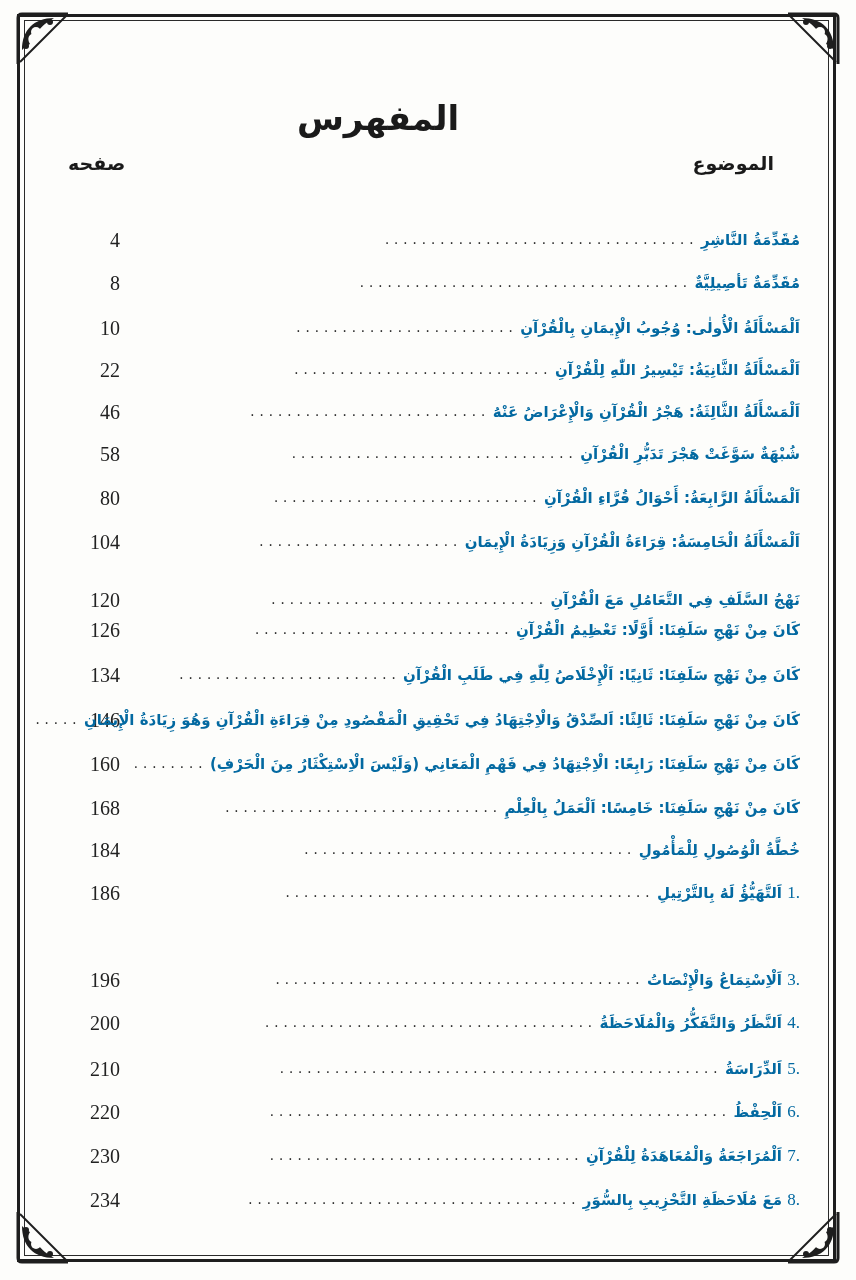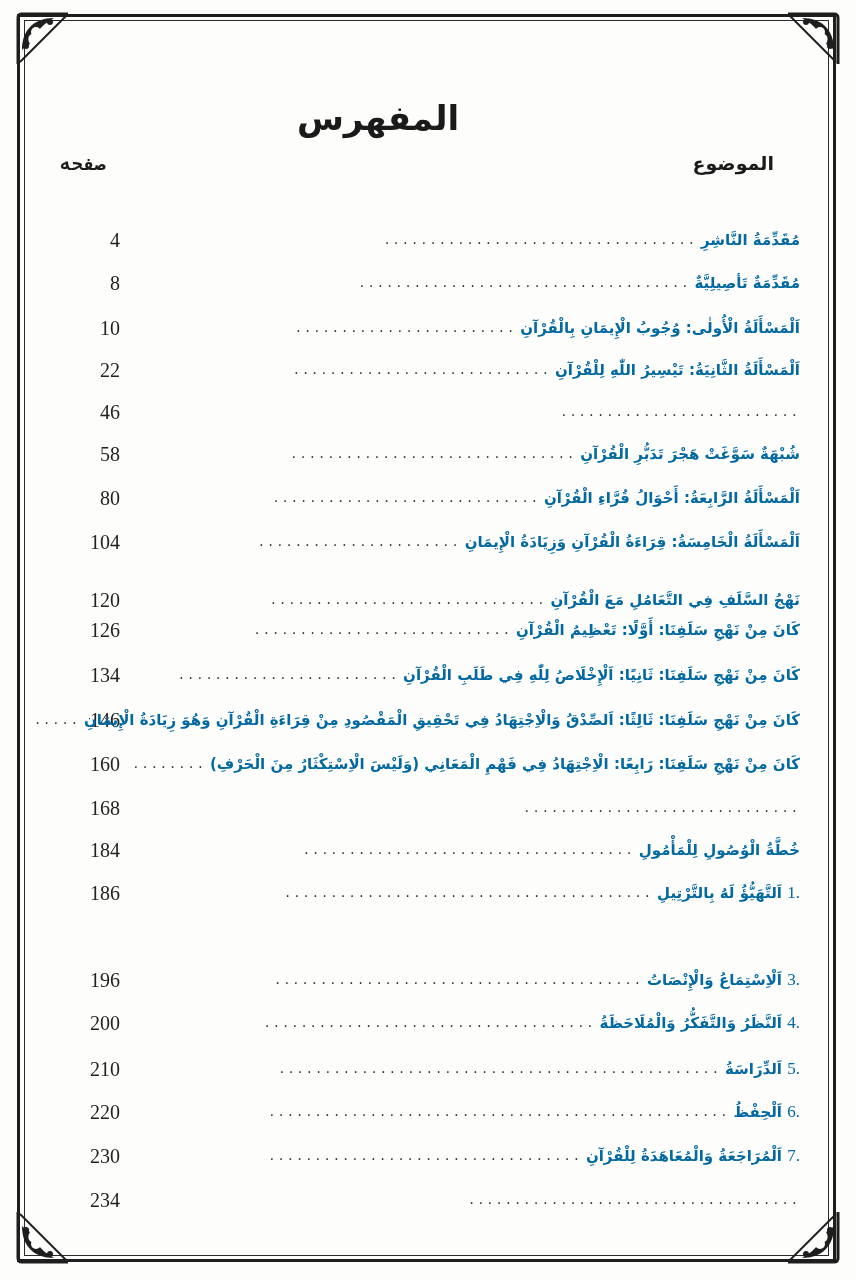--- a/index.html
+++ b/index.html
@@ -26,21 +26,21 @@
     .title {
       position: absolute; left: 0; width: 756px; top: 98px; text-align: center;
       font-family: "DejaVu Sans", sans-serif; font-weight: bold; font-size: 34px;
       direction: rtl;
     }
     .hdr {
       position: absolute; top: 152px; font-family: "DejaVu Sans", sans-serif;
       font-weight: bold; font-size: 19px; direction: rtl;
     }
     .hdr-topic { right: 82px; }
-    .hdr-page { left: 60px; font-family: Liberation Mono, monospace; }
+    .hdr-page { left: 68px; }
     .toc { position: absolute; left: 0; top: 0; width: 856px; height: 1280px; }
     .row { position: absolute; left: 60px; width: 740px; height: 30px; }
     .row .page {
       position: absolute; left: 0; top: 0; width: 60px; text-align: right;
       font-family: "Liberation Serif", serif; font-size: 20px; line-height: 30px;
       color: #222;
     }
     .row .entry {
       position: absolute; right: 0; top: 0; height: 30px; display: flex;
       flex-direction: row-reverse; align-items: center; gap: 4px;
@@ -132,20 +132,21 @@
     <div class="row" style="top: 355px;">
       <div class="page">22</div>
       <div class="entry">
         <span class="label">اَلْمَسْأَلَةُ الثَّانِيَةُ: تَيْسِيرُ اللّٰهِ لِلْقُرْآنِ</span>
         <span class="dots">............................</span>
       </div>
     </div>
     <div class="row" style="top: 397px;">
       <div class="page">46</div>
       <div class="entry">
+        <span class="label">اَلْمَسْأَلَةُ الثَّالِثَةُ: هَجْرُ الْقُرْآنِ وَالْإِعْرَاضُ عَنْهُ</span>
         <span class="dots">..........................</span>
       </div>
     </div>
     <div class="row" style="top: 439px;">
       <div class="page">58</div>
       <div class="entry">
         <span class="label">شُبْهَةٌ سَوَّغَتْ هَجْرَ تَدَبُّرِ الْقُرْآنِ</span>
         <span class="dots">...............................</span>
       </div>
     </div>
@@ -194,20 +195,21 @@
     <div class="row" style="top: 749px;">
       <div class="page">160</div>
       <div class="entry">
         <span class="label">كَانَ مِنْ نَهْجِ سَلَفِنَا: رَابِعًا: الْاِجْتِهَادُ فِي فَهْمِ الْمَعَانِي (وَلَيْسَ الْاِسْتِكْثَارُ مِنَ الْحَرْفِ)</span>
         <span class="dots">........</span>
       </div>
     </div>
     <div class="row" style="top: 793px;">
       <div class="page">168</div>
       <div class="entry">
+        <span class="label">كَانَ مِنْ نَهْجِ سَلَفِنَا: خَامِسًا: اَلْعَمَلُ بِالْعِلْمِ</span>
         <span class="dots">..............................</span>
       </div>
     </div>
     <div class="row" style="top: 835px;">
       <div class="page">184</div>
       <div class="entry">
         <span class="label">خُطَّةُ الْوُصُولِ لِلْمَأْمُولِ</span>
         <span class="dots">....................................</span>
       </div>
     </div>
@@ -249,16 +251,17 @@
     <div class="row numbered" style="top: 1141px;">
       <div class="page">230</div>
       <div class="entry">
         <span class="label"><span style="direction: rtl; unicode-bidi: isolate;">اَلْمُرَاجَعَةُ وَالْمُعَاهَدَةُ لِلْقُرْآنِ</span> <span class="num">7.</span></span>
         <span class="dots">..................................</span>
       </div>
     </div>
     <div class="row numbered" style="top: 1185px;">
       <div class="page">234</div>
       <div class="entry">
+        <span class="label"><span style="direction: rtl; unicode-bidi: isolate;">مَعَ مُلَاحَظَةِ التَّحْزِيبِ بِالسُّوَرِ</span> <span class="num">8.</span></span>
         <span class="dots">....................................</span>
       </div>
     </div>
   </div>
 
 </body></html>

